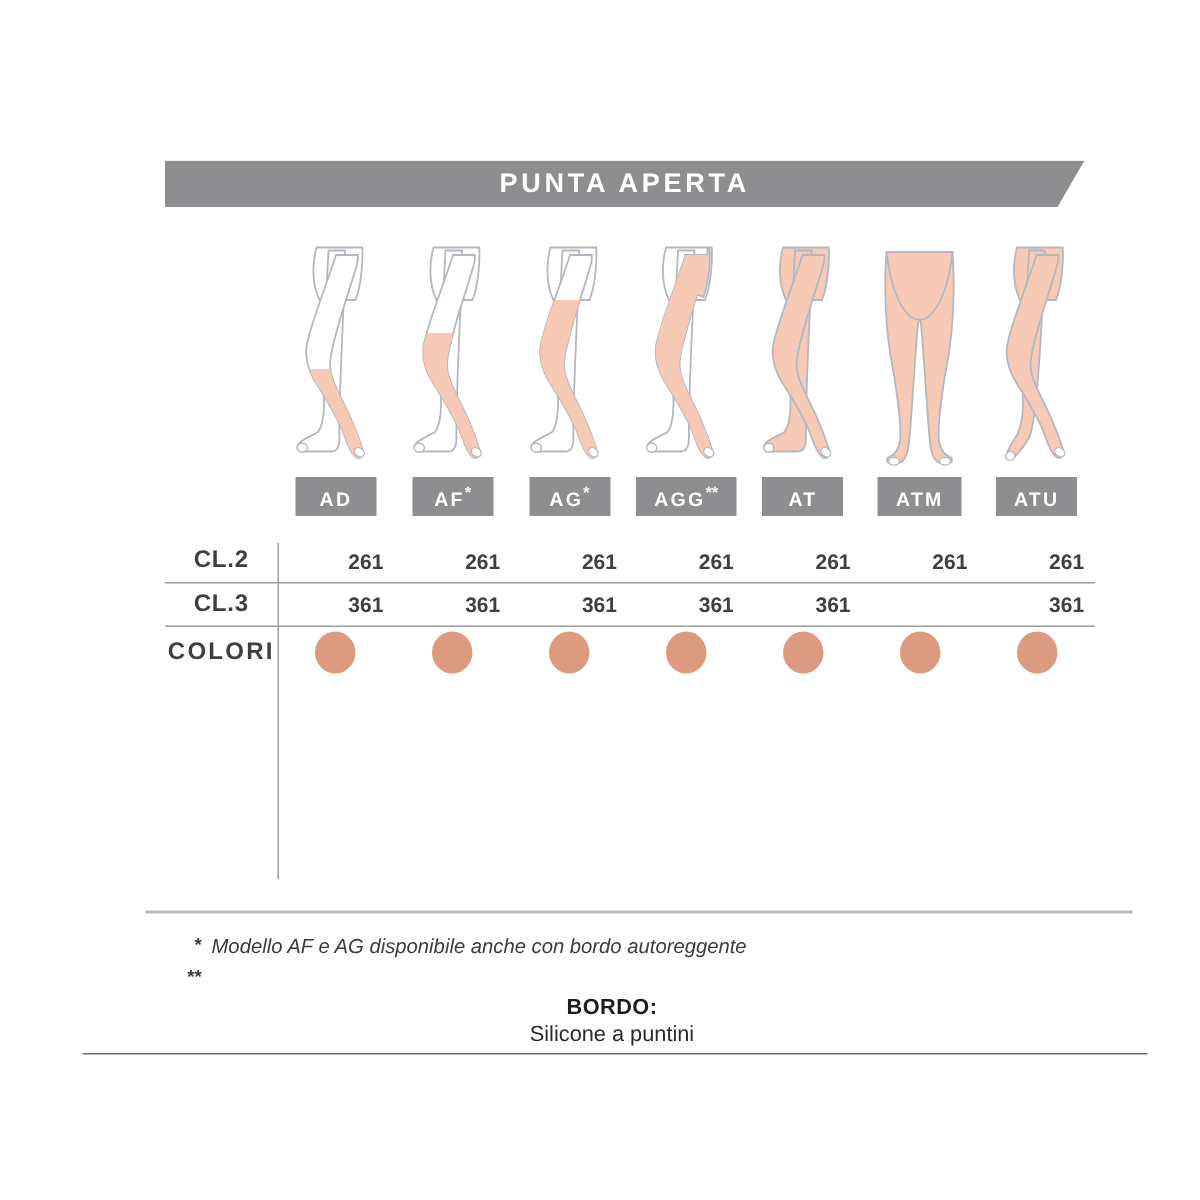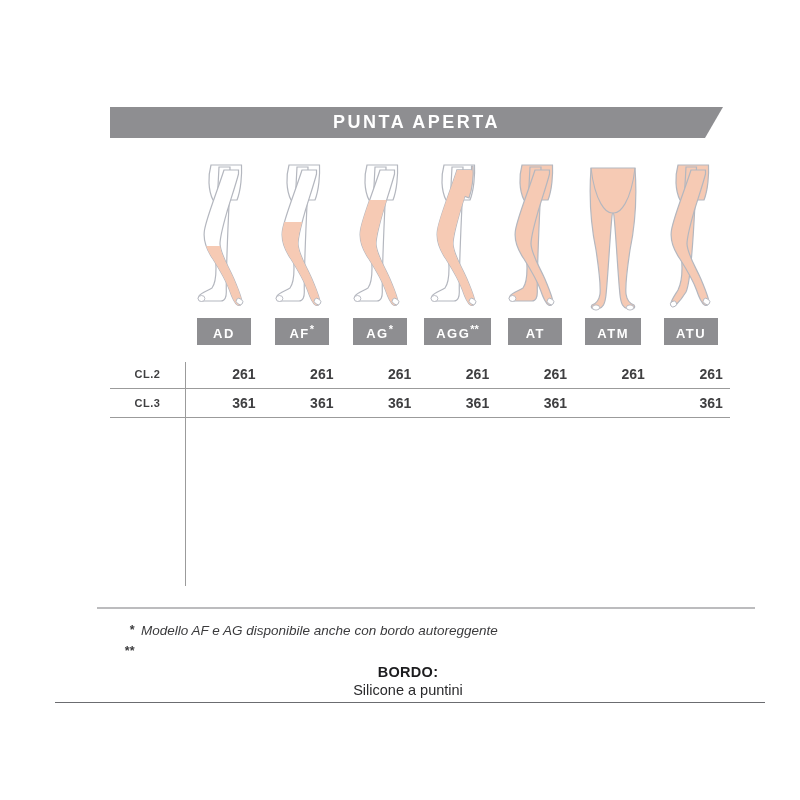--- a/index.html
+++ b/index.html
@@ -26,21 +26,21 @@
   
   .labels{position:absolute;left:185px;top:318px;width:545px;
           display:grid;grid-template-columns:repeat(7,1fr);justify-items:center;}
   .model-box{background:#8e8e91;color:#fff;font-weight:bold;font-size:13px;letter-spacing:1.5px;
              min-width:30px;padding:4px 12px;text-align:center;line-height:14px;}
   .model-box sup{font-size:11px;letter-spacing:0;}
 
   
   .trow{position:absolute;left:110px;width:620px;height:29px;display:grid;
         grid-template-columns:75px repeat(7,1fr);align-items:center;}
-  .trow .rlabel{font-weight:bold;font-size:11px;text-align:center;letter-spacing:.5px;}
+  .trow .rlabel{font-weight:bold;font-size:16px;text-align:center;letter-spacing:.5px;}
   .trow .cell{font-weight:bold;font-size:14px;text-align:center;margin-left:40px;}
   .row-cl2{top:359px;}
   .row-cl3{top:388px;}
   .row-colori{top:417px;height:36px;}
   .row-colori .rlabel{font-size:16px;letter-spacing:1.5px;}
   .dot{width:27px;height:28px;border-radius:50%;background:#dc9b80;margin:0 auto;}
   .hline{position:absolute;left:110px;width:620px;height:1px;background:#9b9b9b;}
   .vline{position:absolute;left:185px;top:362px;width:1px;height:224px;background:#9b9b9b;}
 
   
@@ -174,20 +174,44 @@
     <div class="cell">361</div>
     <div class="cell">361</div>
     <div class="cell">361</div>
     <div class="cell">361</div>
     <div class="cell">361</div>
     <div class="cell"></div>
     <div class="cell">361</div>
   </div>
   <div class="hline" style="top:417px;"></div>
 
+  <div class="trow row-colori">
+    <div class="rlabel">COLORI</div>
+    <div>
+        <div class="dot"></div>
+      </div>
+    <div>
+        <div class="dot"></div>
+      </div>
+    <div>
+        <div class="dot"></div>
+      </div>
+    <div>
+        <div class="dot"></div>
+      </div>
+    <div>
+        <div class="dot"></div>
+      </div>
+    <div>
+        <div class="dot"></div>
+      </div>
+    <div>
+        <div class="dot"></div>
+      </div>
+  </div>
 
   <div class="vline"></div>
 
   <div class="divider"></div>
   <div class="footnotes">
     <div class="fnote">
       <span class="marker">*</span>
       <span>Modello AF e AG disponibile anche con bordo autoreggente</span>
     </div>
     <div class="fnote">

